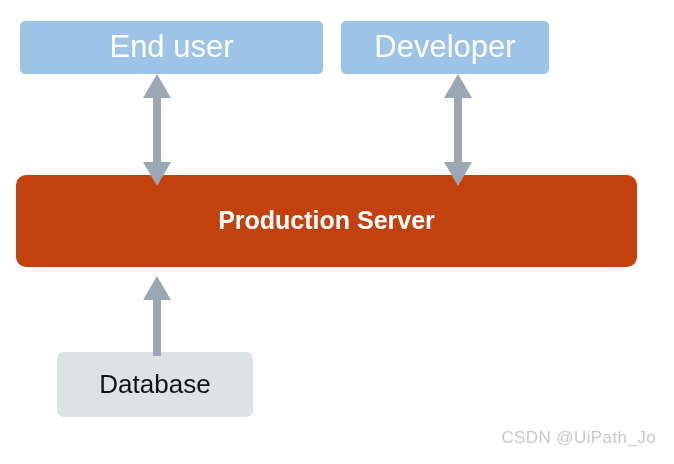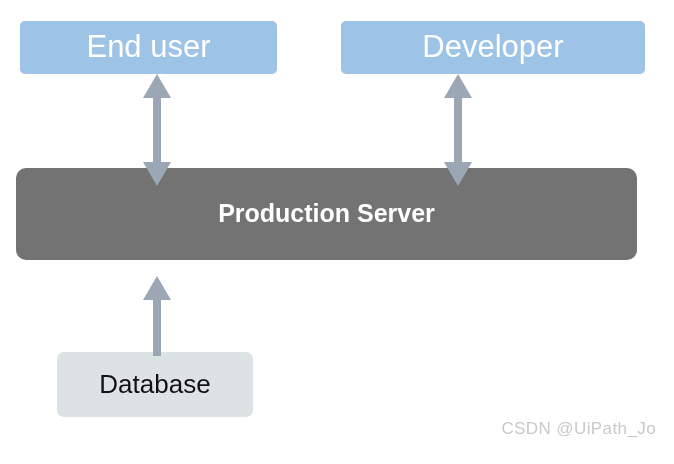--- a/index.html
+++ b/index.html
@@ -23,48 +23,48 @@
     align-items: center;
     justify-content: center;
     box-sizing: border-box;
     text-align: center;
     line-height: 1.1;
   }
   
   #node-end-user {
     left: 20px;
     top: 21px;
-    width: 257px;
+    width: 303px;
     height: 53px;
     background: #9dc3e6;
     border-radius: 5px;
     color: #ffffff;
     font-size: 31px;
     font-weight: 400;
     letter-spacing: 0px;
   }
   
   #node-developer {
     left: 341px;
     top: 21px;
-    width: 304px;
+    width: 208px;
     height: 53px;
     background: #9dc3e6;
     border-radius: 5px;
     color: #ffffff;
     font-size: 31px;
     font-weight: 400;
   }
   
   #node-production-server {
     left: 16px;
-    top: 168px;
+    top: 175px;
     width: 621px;
     height: 92px;
-    background: #737373;
+    background: #c2410c;
     border-radius: 10px;
     color: #ffffff;
     font-size: 25px;
     font-weight: bold;
   }
   
   #node-database {
     left: 57px;
     top: 352px;
     width: 196px;
@@ -92,21 +92,21 @@
   }
   #connector-database-server {
     left: 133px;
     top: 274px;
     width: 48px;
     height: 82px;
   }
   #watermark {
     position: absolute;
     right: 18px;
-    bottom: 25px;
+    bottom: 16px;
     color: #c9c9c9;
     font-size: 17px;
     letter-spacing: 0.4px;
     white-space: nowrap;
     user-select: none;
   }
 </style>
 </head>
 <body>
 

